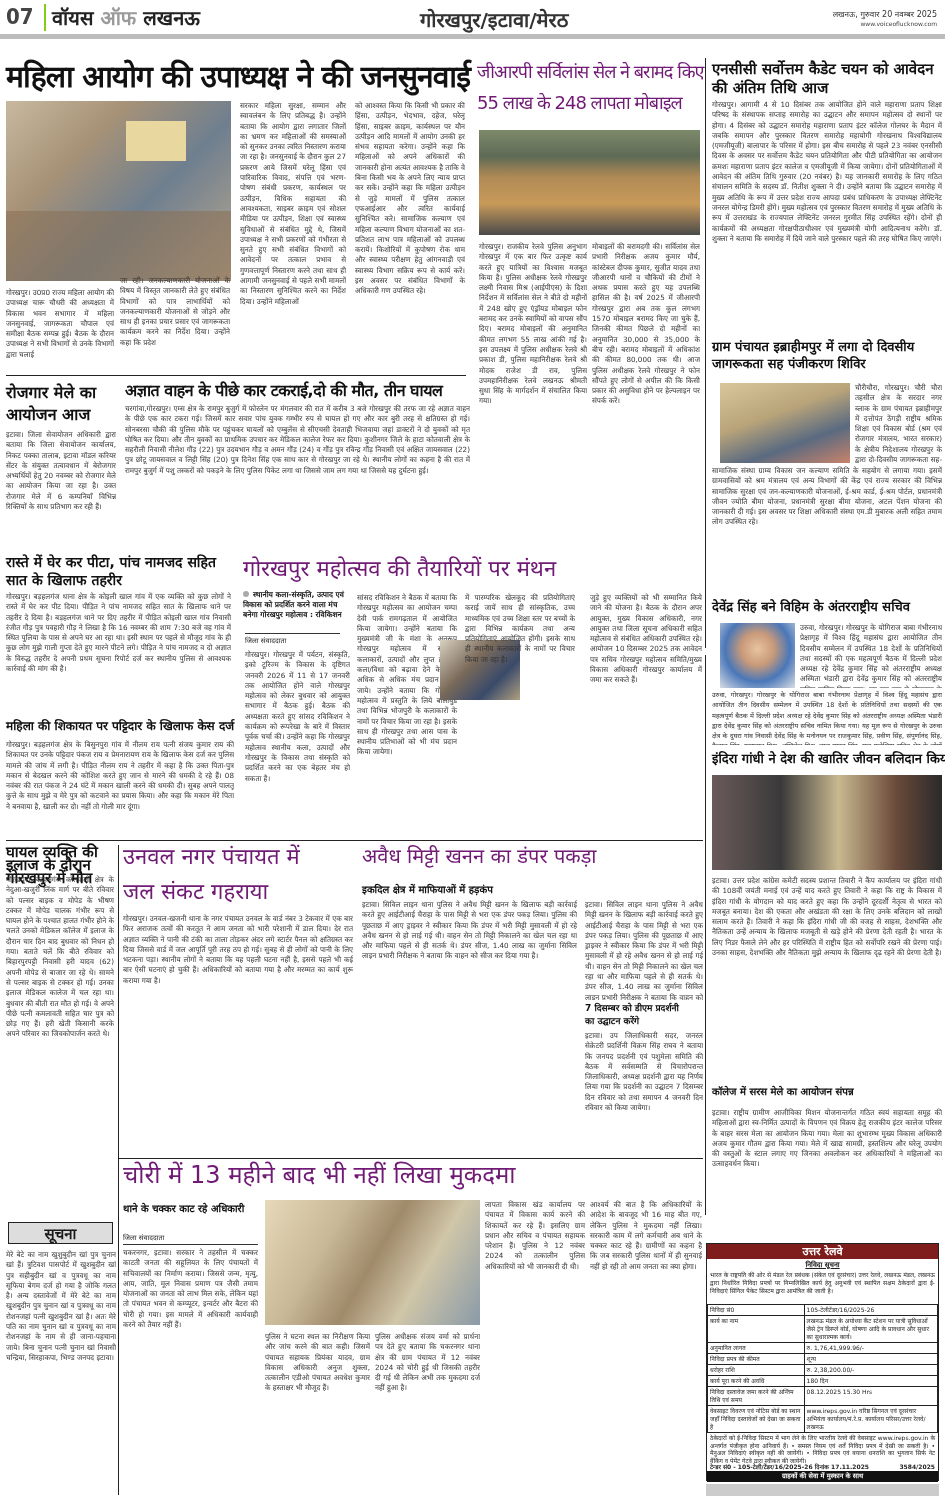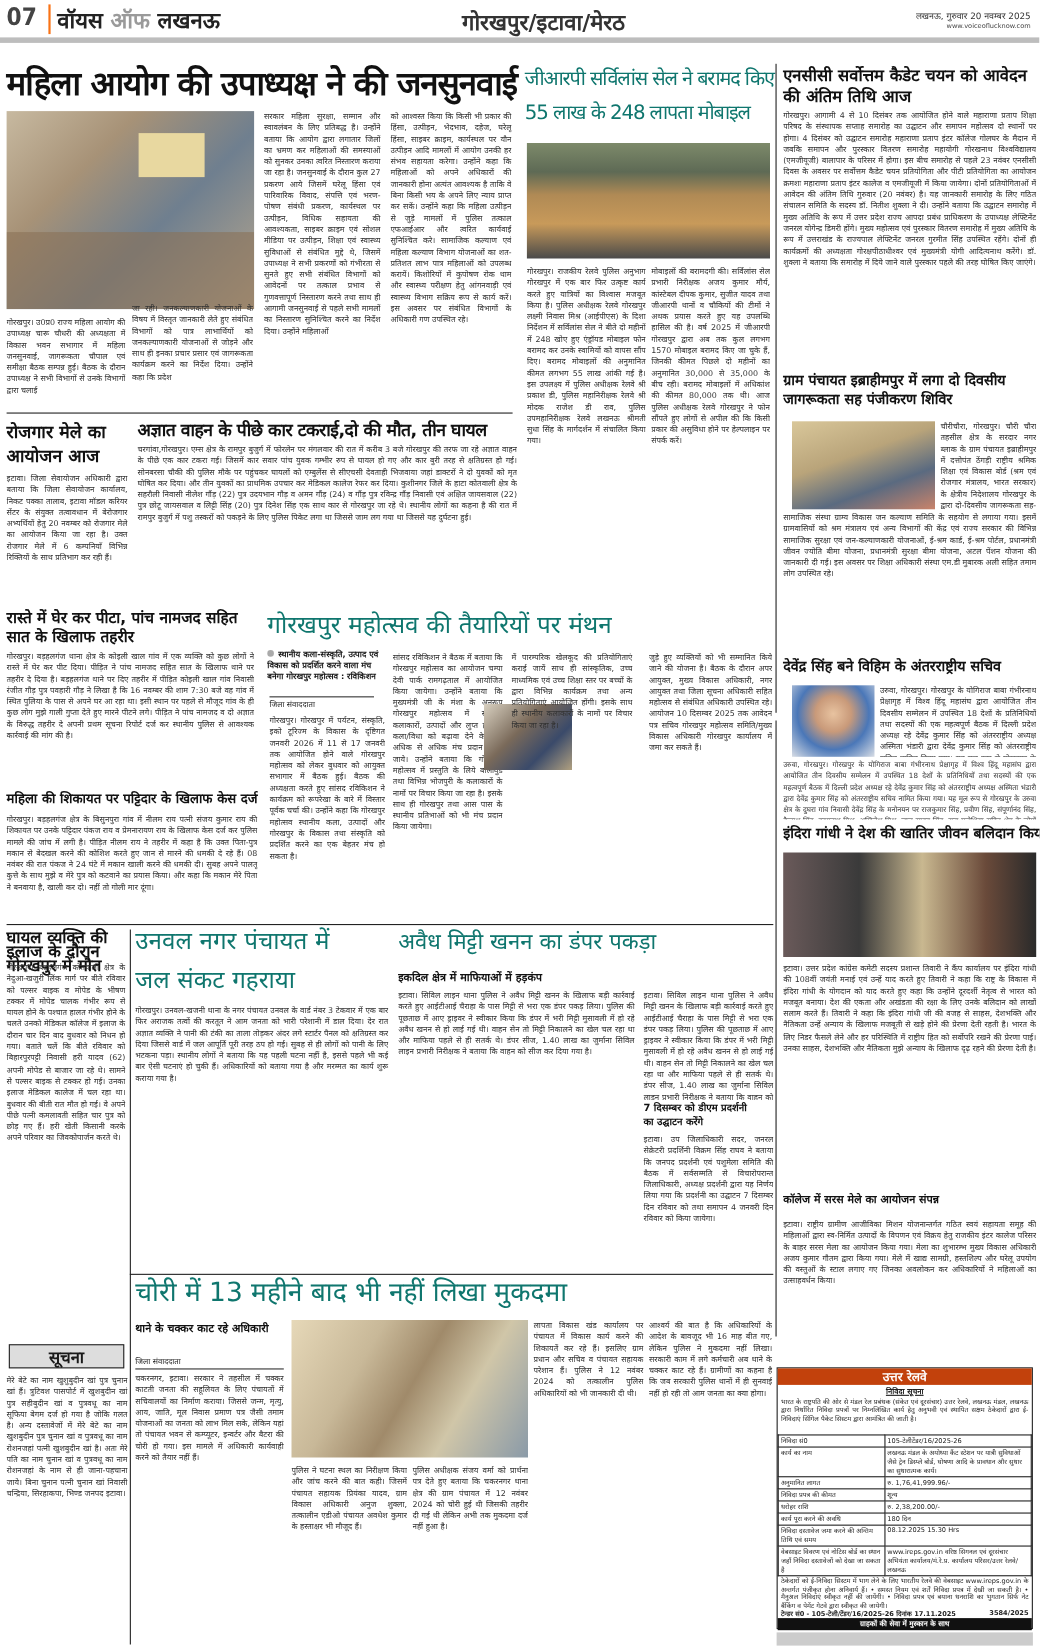--- a/index.html
+++ b/index.html
@@ -1,34 +1,34 @@
 <!DOCTYPE html>
 <html><head>
 <meta charset="utf-8">
 <style>
 *{box-sizing:border-box;margin:0;padding:0}
 body{width:945px;height:1500px;background:#fff;font-family:"DejaVu Sans",sans-serif;color:#1a1a1a;overflow:hidden;position:relative}
 .abs{position:absolute}
 .masthead{left:0;top:0;width:945px;height:32px}
 .pageno{left:6px;top:4px;font-size:22px;font-weight:bold;color:#444;font-family:"DejaVu Sans Condensed","DejaVu Sans",sans-serif}
-.paper{left:44px;top:4px;font-size:20px;font-weight:bold;color:#222;border-left:2px solid #f97316;padding-left:6px}
+.paper{left:44px;top:4px;font-size:20px;font-weight:bold;color:#222;border-left:2px solid #84cc16;padding-left:6px}
 .paper .mid{color:#9a9a9a}
 .section{left:420px;top:6px;font-size:20px;font-weight:bold;color:#333}
 .dateline{right:8px;top:8px;font-size:8px;color:#333}
 .web{right:8px;top:20px;font-size:6px;color:#444}
 .rule{left:0;top:34px;width:945px;height:5px;background:#bdbdbd}
 .hl{font-weight:bold;color:#111;line-height:1.1}
-.hl-thin{font-weight:normal;color:#0f766e;line-height:1.1}
+.hl-thin{font-weight:normal;color:#701a75;line-height:1.1}
 .body{font-size:7.2px;line-height:10.3px;color:#333;text-align:justify;overflow:hidden}
 .photo{overflow:hidden}
 .vline{background:#222;width:1px}
 .hline{background:#222;height:1px}
 .notice-title{left:8px;top:1222px;width:105px;height:22px;background:#ddd;border:1px solid #222;text-align:center;font-weight:bold;font-size:15px}
 .tender{left:706px;top:1243px;width:233px;height:238px;border:1px solid #222;font-size:6px;color:#222}
-.tender .bar{background:#c2410c;color:#fff;text-align:center;font-weight:bold;font-size:11px;height:15px;line-height:15px}
+.tender .bar{background:#7f1d1d;color:#fff;text-align:center;font-weight:bold;font-size:11px;height:15px;line-height:15px}
 .tender .sub{text-align:center;font-weight:bold;font-size:7px;text-decoration:underline;padding:1px}
 .tender table{width:100%;border-collapse:collapse}
 .tender td{border:1px solid #222;padding:1px 2px;font-size:6px;vertical-align:top}
 .tender .foot{background:#111;color:#fff;text-align:center;font-size:6.5px;font-weight:bold;height:11px;line-height:11px}
 .graybar{left:706px;top:1484px;width:233px;height:12px;background:#ccc}
 .bullet{display:inline-block;width:6px;height:6px;border-radius:50%;background:#aaa;margin-right:4px}
 </style>
 </head>
 <body>
 

